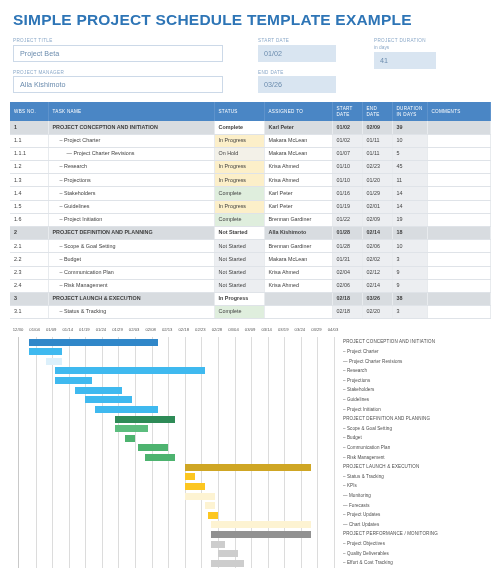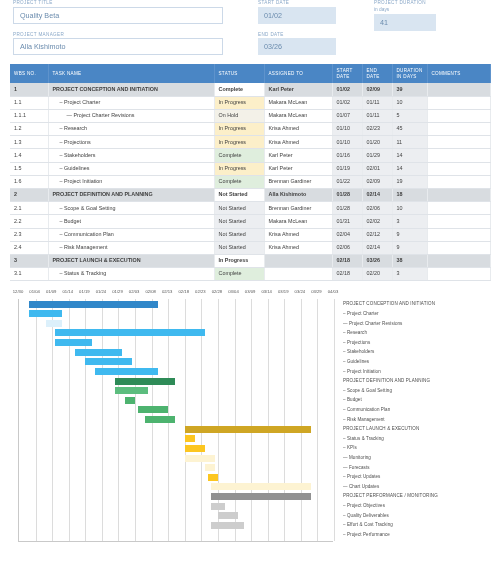--- a/index.html
+++ b/index.html
@@ -108,26 +108,27 @@
     height: 9.62px; line-height: 9.62px;
     white-space: nowrap; letter-spacing: 0.1px;
   }
   .glabel.hdr { letter-spacing: 0.15px; }
 </style>
 </head>
 <body>
 
 <div class="page">
 
+  <div class="title">SIMPLE PROJECT SCHEDULE TEMPLATE EXAMPLE</div>
 
   <div class="form">
 
     <div class="col-left">
       <div class="fld-label">PROJECT TITLE</div>
-      <div class="fld-box">Quality Beta</div>
+      <div class="fld-box">Project Beta</div>
       <div class="gap"></div>
       <div class="fld-label">PROJECT MANAGER</div>
       <div class="fld-box">Alla Kishimoto</div>
     </div>
 
     <div class="col-mid">
       <div class="fld-label">START DATE</div>
       <div class="fld-box filled">01/02</div>
       <div class="gap"></div>
       <div class="fld-label">END DATE</div>

